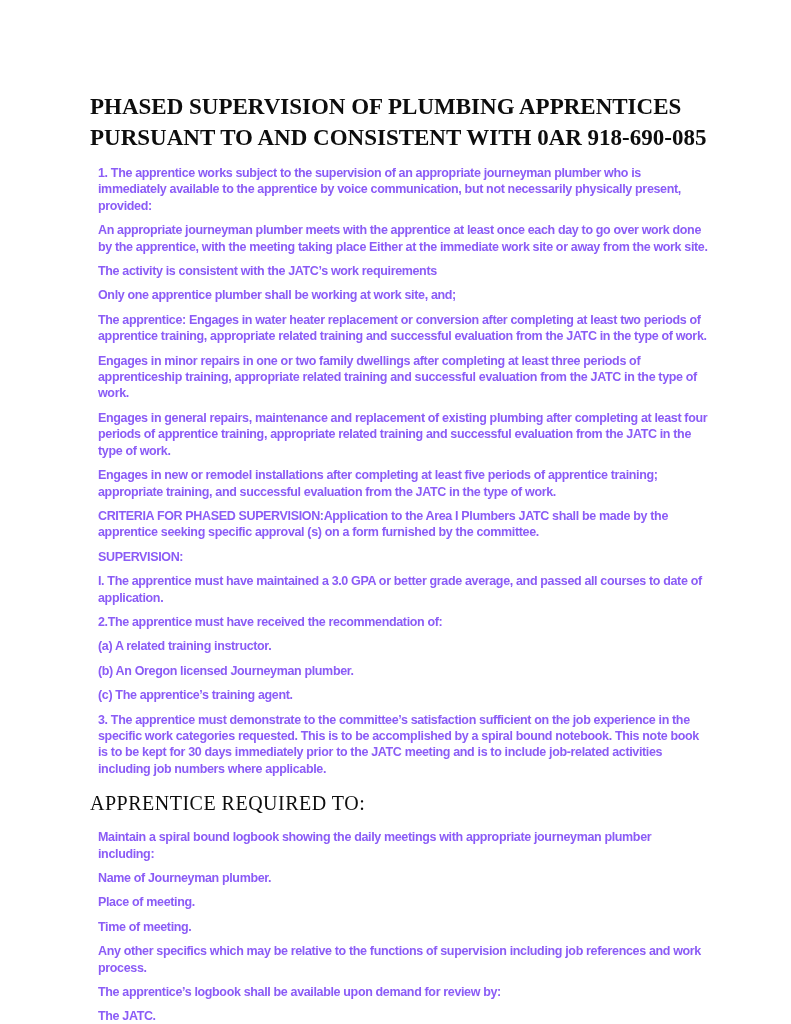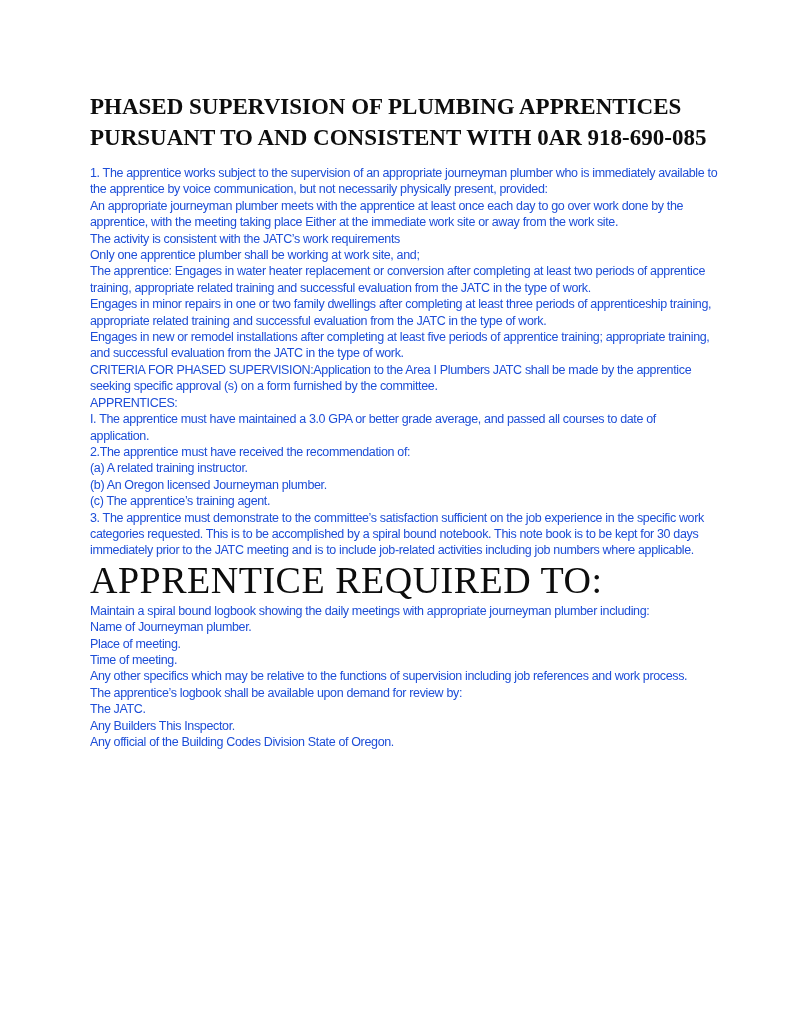--- a/index.html
+++ b/index.html
@@ -21,53 +21,54 @@
     font-weight: 700;
     font-size: 23px;
     line-height: 31px;
     letter-spacing: 0px;
     color: #0d0d0d;
   }
   h2.section-title {
     margin: 3px 0 5px 0;
     font-family: "Liberation Serif", serif;
     font-weight: 400;
-    font-size: 38px;
+    font-size: 20px;
     line-height: 36px;
     letter-spacing: 0.5px;
     color: #0d0d0d;
   }
   .body-text p {
-    margin: 0;
+    margin: 8px;
     font-family: "Liberation Sans", sans-serif;
-    font-weight: 400;
+    font-weight: 700;
     font-size: 12.5px;
     line-height: 16.4px;
     letter-spacing: -0.35px;
-    color: #1d4ed8;
+    color: #8b5cf6;
   }
 </style>
 </head>
 <body>
 
 <div class="page">
   <div class="content">
 
     <h1 class="doc-title">PHASED SUPERVISION OF PLUMBING APPRENTICES PURSUANT TO AND CONSISTENT WITH 0AR 918-690-085</h1>
 
     <div class="body-text">
       <p>1. The apprentice works subject to the supervision of an appropriate journeyman plumber who is immediately available to the apprentice by voice communication, but not necessarily physically present, provided:</p>
       <p>An appropriate journeyman plumber meets with the apprentice at least once each day to go over work done by the apprentice, with the meeting taking place Either at the immediate work site or away from the work site.</p>
       <p>The activity is consistent with the JATC’s work requirements</p>
       <p>Only one apprentice plumber shall be working at work site, and;</p>
       <p>The apprentice: Engages in water heater replacement or conversion after completing at least two periods of apprentice training, appropriate related training and successful evaluation from the JATC in the type of work.</p>
       <p>Engages in minor repairs in one or two family dwellings after completing at least three periods of apprenticeship training, appropriate related training and successful evaluation from the JATC in the type of work.</p>
+      <p>Engages in general repairs, maintenance and replacement of existing plumbing after completing at least four periods of apprentice training, appropriate related training and successful evaluation from the JATC in the type of work.</p>
       <p>Engages in new or remodel installations after completing at least five periods of apprentice training; appropriate training, and successful evaluation from the JATC in the type of work.</p>
       <p>CRITERIA FOR PHASED SUPERVISION:Application to the Area I Plumbers JATC shall be made by the apprentice seeking specific approval (s) on a form furnished by the committee.</p>
-      <p>APPRENTICES:</p>
+      <p>SUPERVISION:</p>
       <p>I. The apprentice must have maintained a 3.0 GPA or better grade average, and passed all courses to date of application.</p>
       <p>2.The apprentice must have received the recommendation of:</p>
       <p>(a) A related training instructor.</p>
       <p>(b) An Oregon licensed Journeyman plumber.</p>
       <p>(c) The apprentice’s training agent.</p>
       <p>3. The apprentice must demonstrate to the committee’s satisfaction sufficient on the job experience in the specific work categories requested. This is to be accomplished by a spiral bound notebook. This note book is to be kept for 30 days immediately prior to the JATC meeting and is to include job-related activities including job numbers where applicable.</p>
     </div>
 
     <h2 class="section-title">APPRENTICE REQUIRED TO:</h2>
 

